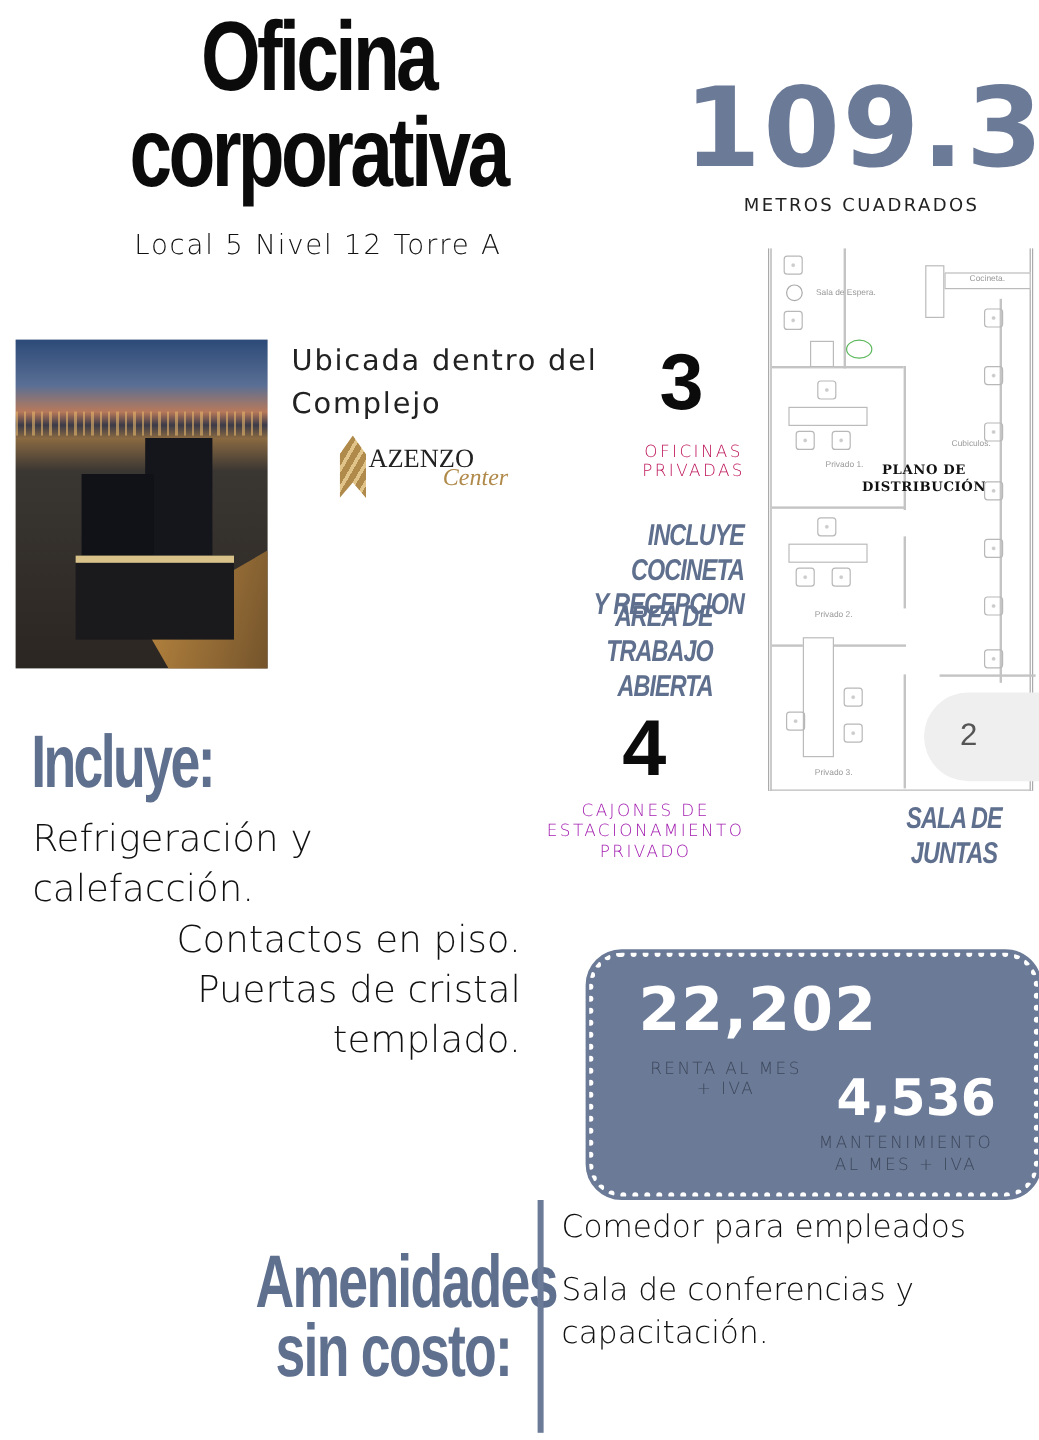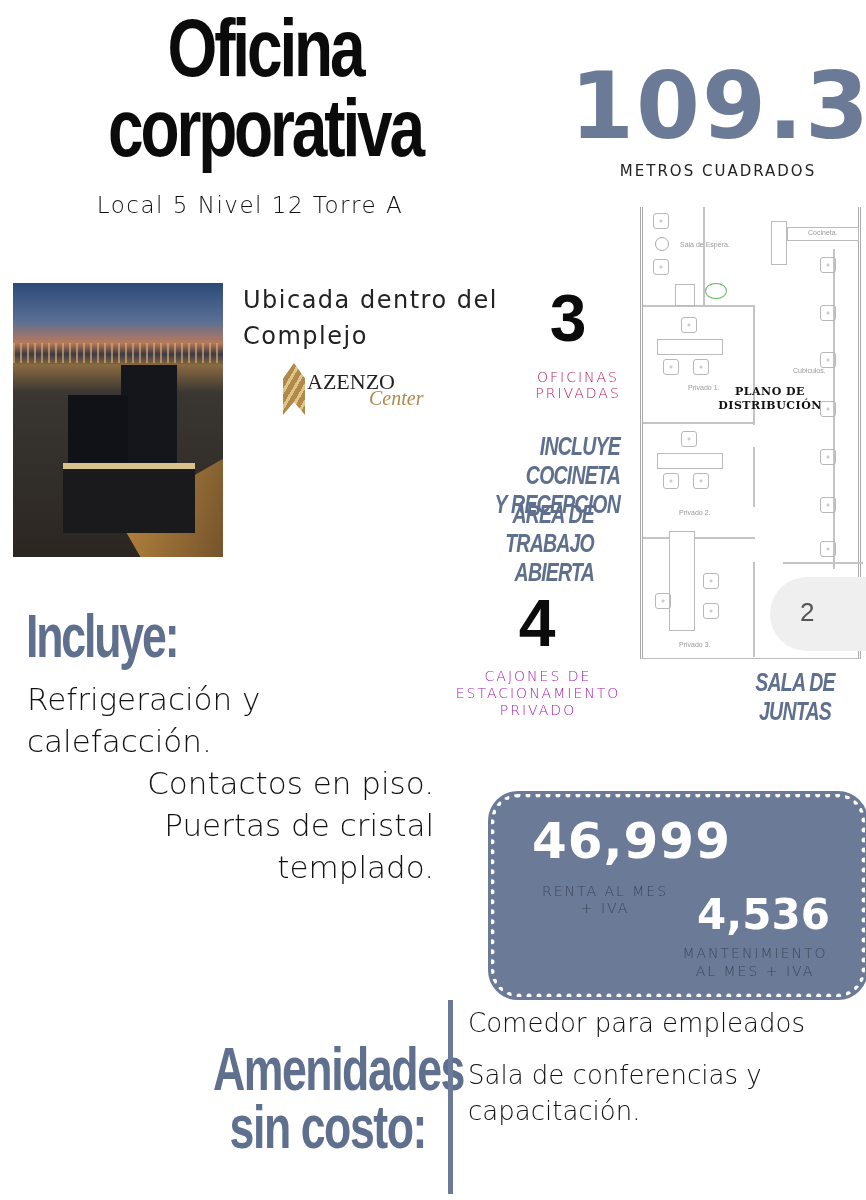--- a/index.html
+++ b/index.html
@@ -3,21 +3,21 @@
 <meta charset="utf-8">
 <style>
   * { box-sizing: border-box; margin: 0; padding: 0; }
   html, body { width: 866px; height: 1200px; background: #ffffff; overflow: hidden; }
   body { position: relative; font-family: "DejaVu Sans", sans-serif; color: #111; }
   .abs { position: absolute; }
 
   .title { left: 40px; top: 8px; width: 450px; text-align: center;
     font-family: "Liberation Sans", sans-serif; font-weight: 700; font-size: 82px;
     line-height: 80px; letter-spacing: -4px; transform: scaleX(0.78); transform-origin: center top; color: #0b0b0b; }
-  .subtitle { left: 25px; top: 192px; width: 450px; text-align: center;
+  .subtitle { left: 40px; top: 192px; width: 450px; text-align: center;
     font-family: "DejaVu Sans", sans-serif; font-size: 23px; letter-spacing: 1.5px; color: #111; font-weight: 300; }
 
   .area-num { left: 570px; top: 52px; width: 280px; text-align: center;
     font-family: "DejaVu Sans", sans-serif; font-weight: 700; font-size: 92px; color: #6b7a97; letter-spacing: 2px; line-height: 110px; }
   .area-label { left: 570px; top: 162px; width: 296px; text-align: center; font-size: 15px; letter-spacing: 2px; color: #222; }
 
   .photo { left: 13px; top: 283px; width: 210px; height: 274px; overflow: hidden;
     background: linear-gradient(180deg, #2c4a78 0%, #5a6f94 14%, #b8795a 22%, #3b3a48 26%, #8a6a42 30%, #3a3632 40%, #2b2622 100%); }
   .photo .tower1 { position:absolute; left: 108px; top: 82px; width: 56px; height: 140px; background:#14161c; }
   .photo .tower2 { position:absolute; left: 55px; top: 112px; width: 60px; height: 120px; background:#101217; }
@@ -180,21 +180,21 @@
 <div class="abs includes-title">Incluye:</div>
 <div class="abs includes-list">
   <div>Refrigeración y</div>
   <div>calefacción.</div>
   <div class="r">Contactos en piso.</div>
   <div class="r">Puertas de cristal</div>
   <div class="r">templado.</div>
 </div>
 
 <div class="abs price-box"></div>
-<div class="abs price-main">46,999</div>
+<div class="abs price-main">22,202</div>
 <div class="abs price-main-label">
   <div>RENTA AL MES</div>
   <div>+ IVA</div>
 </div>
 <div class="abs price-maint">4,536</div>
 <div class="abs price-maint-label">
   <div>MANTENIMIENTO</div>
   <div>AL MES + IVA</div>
 </div>
 

